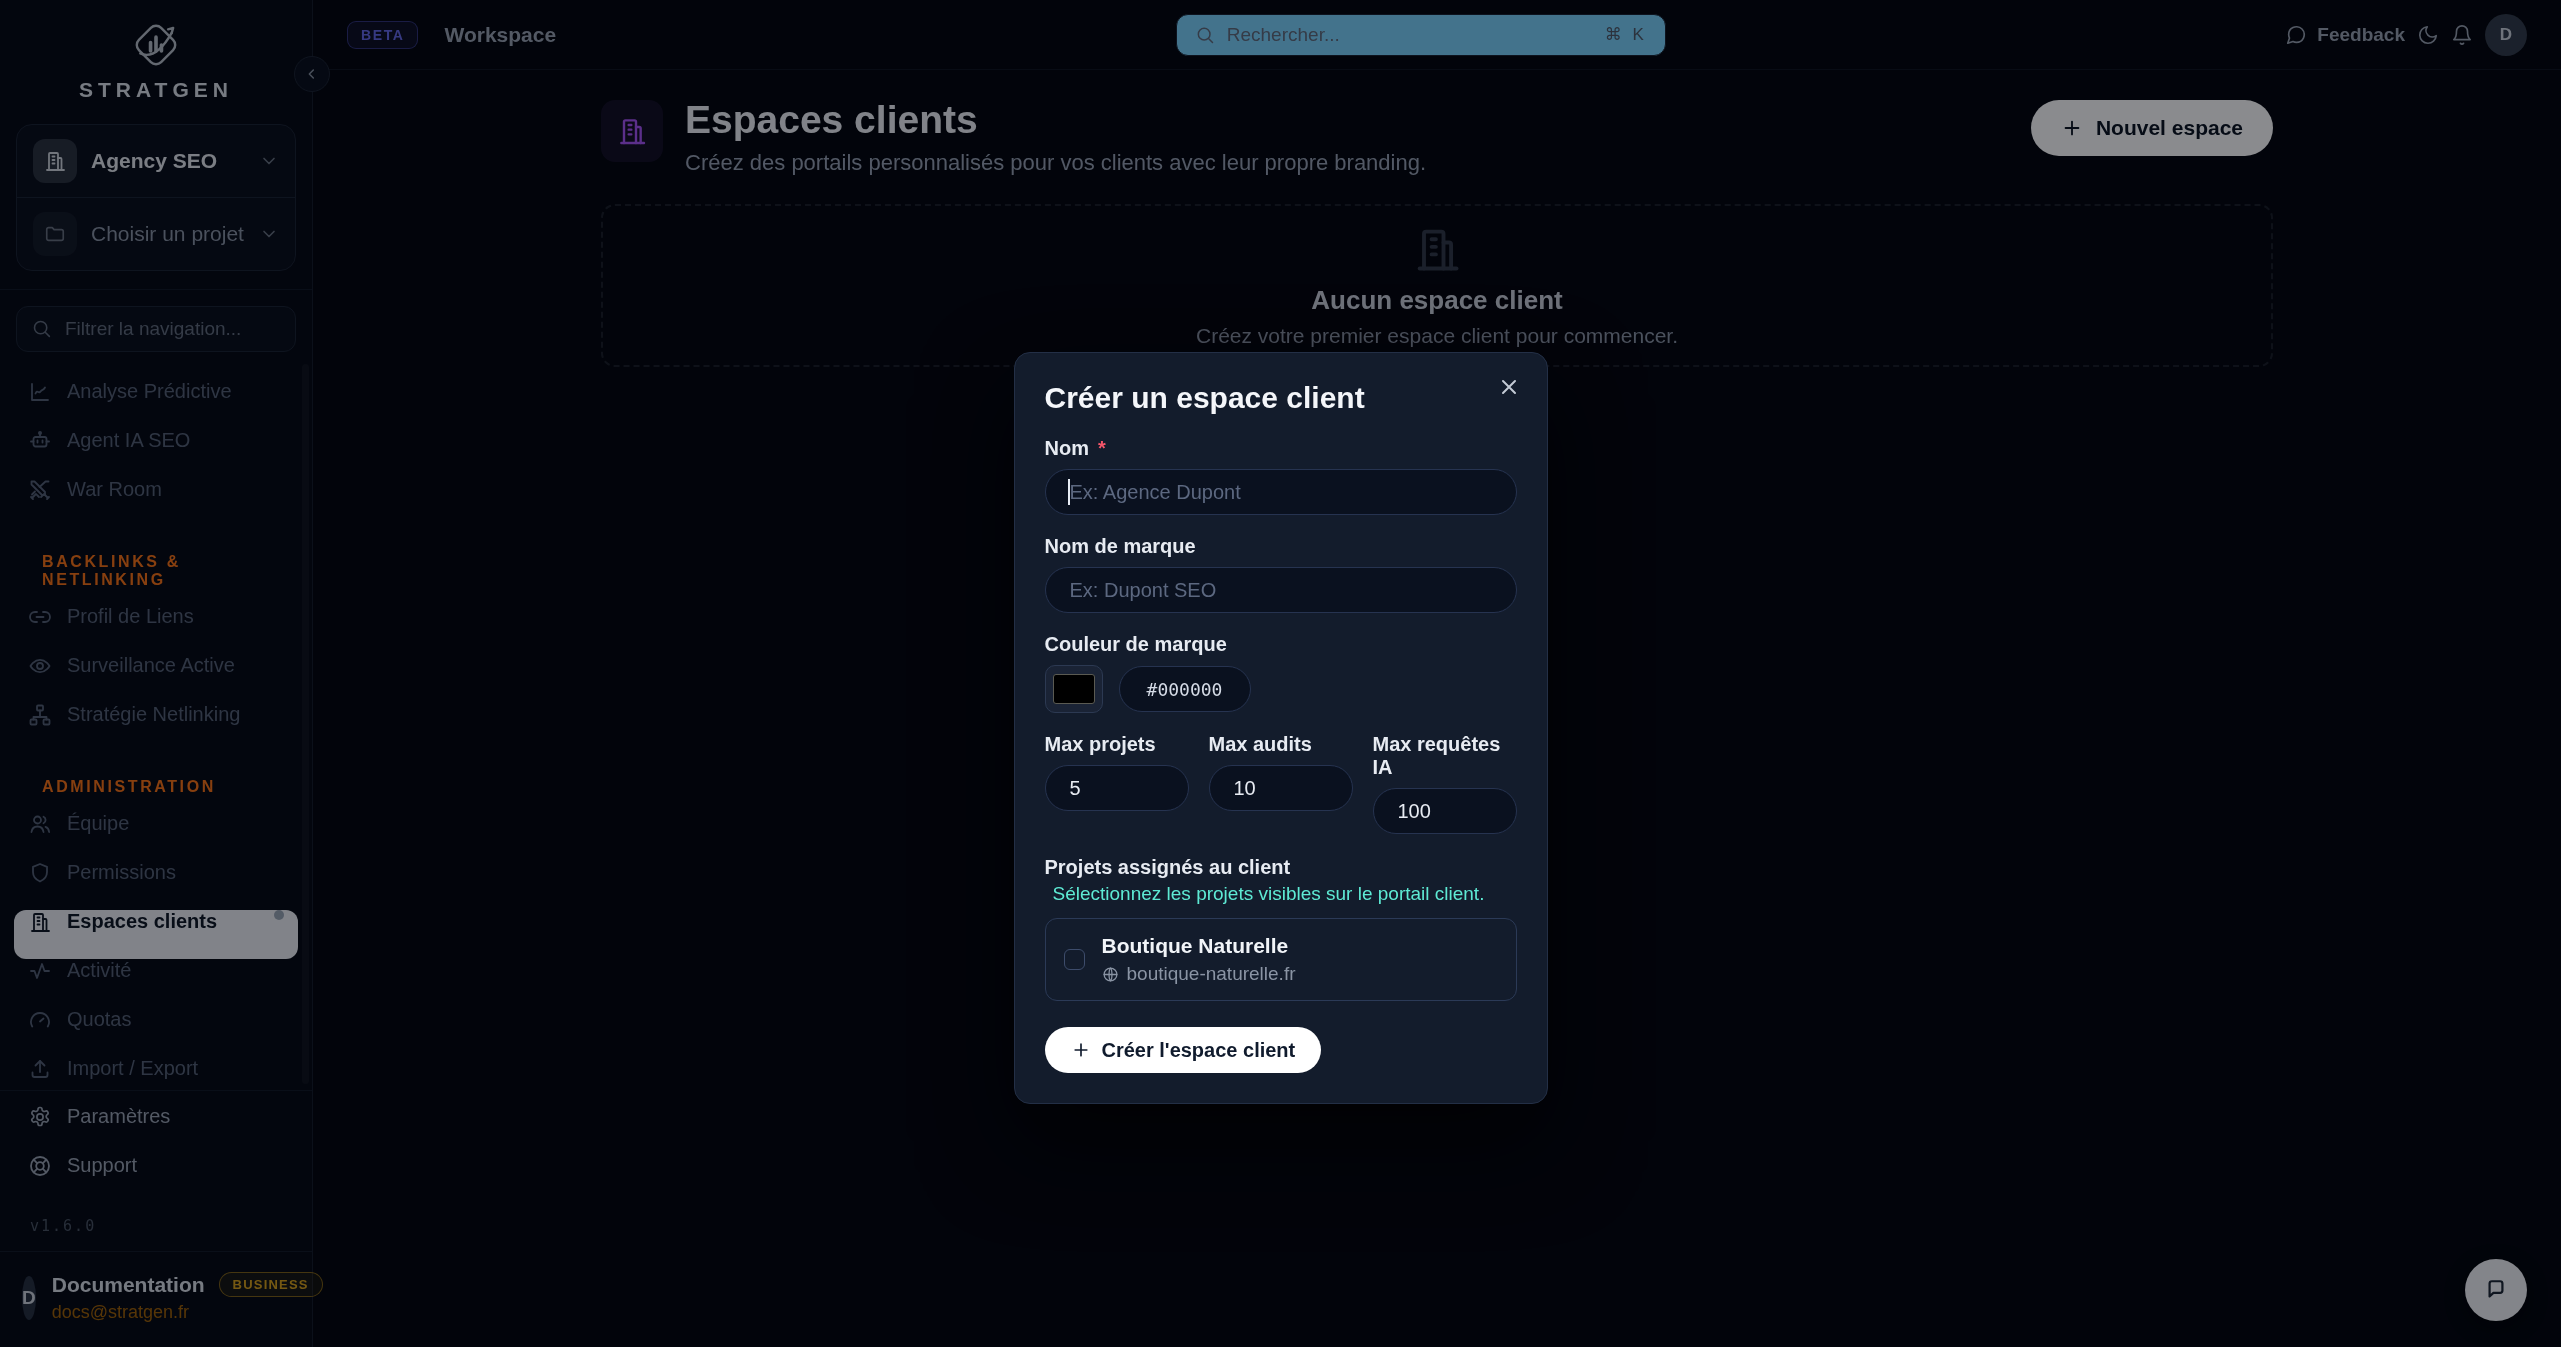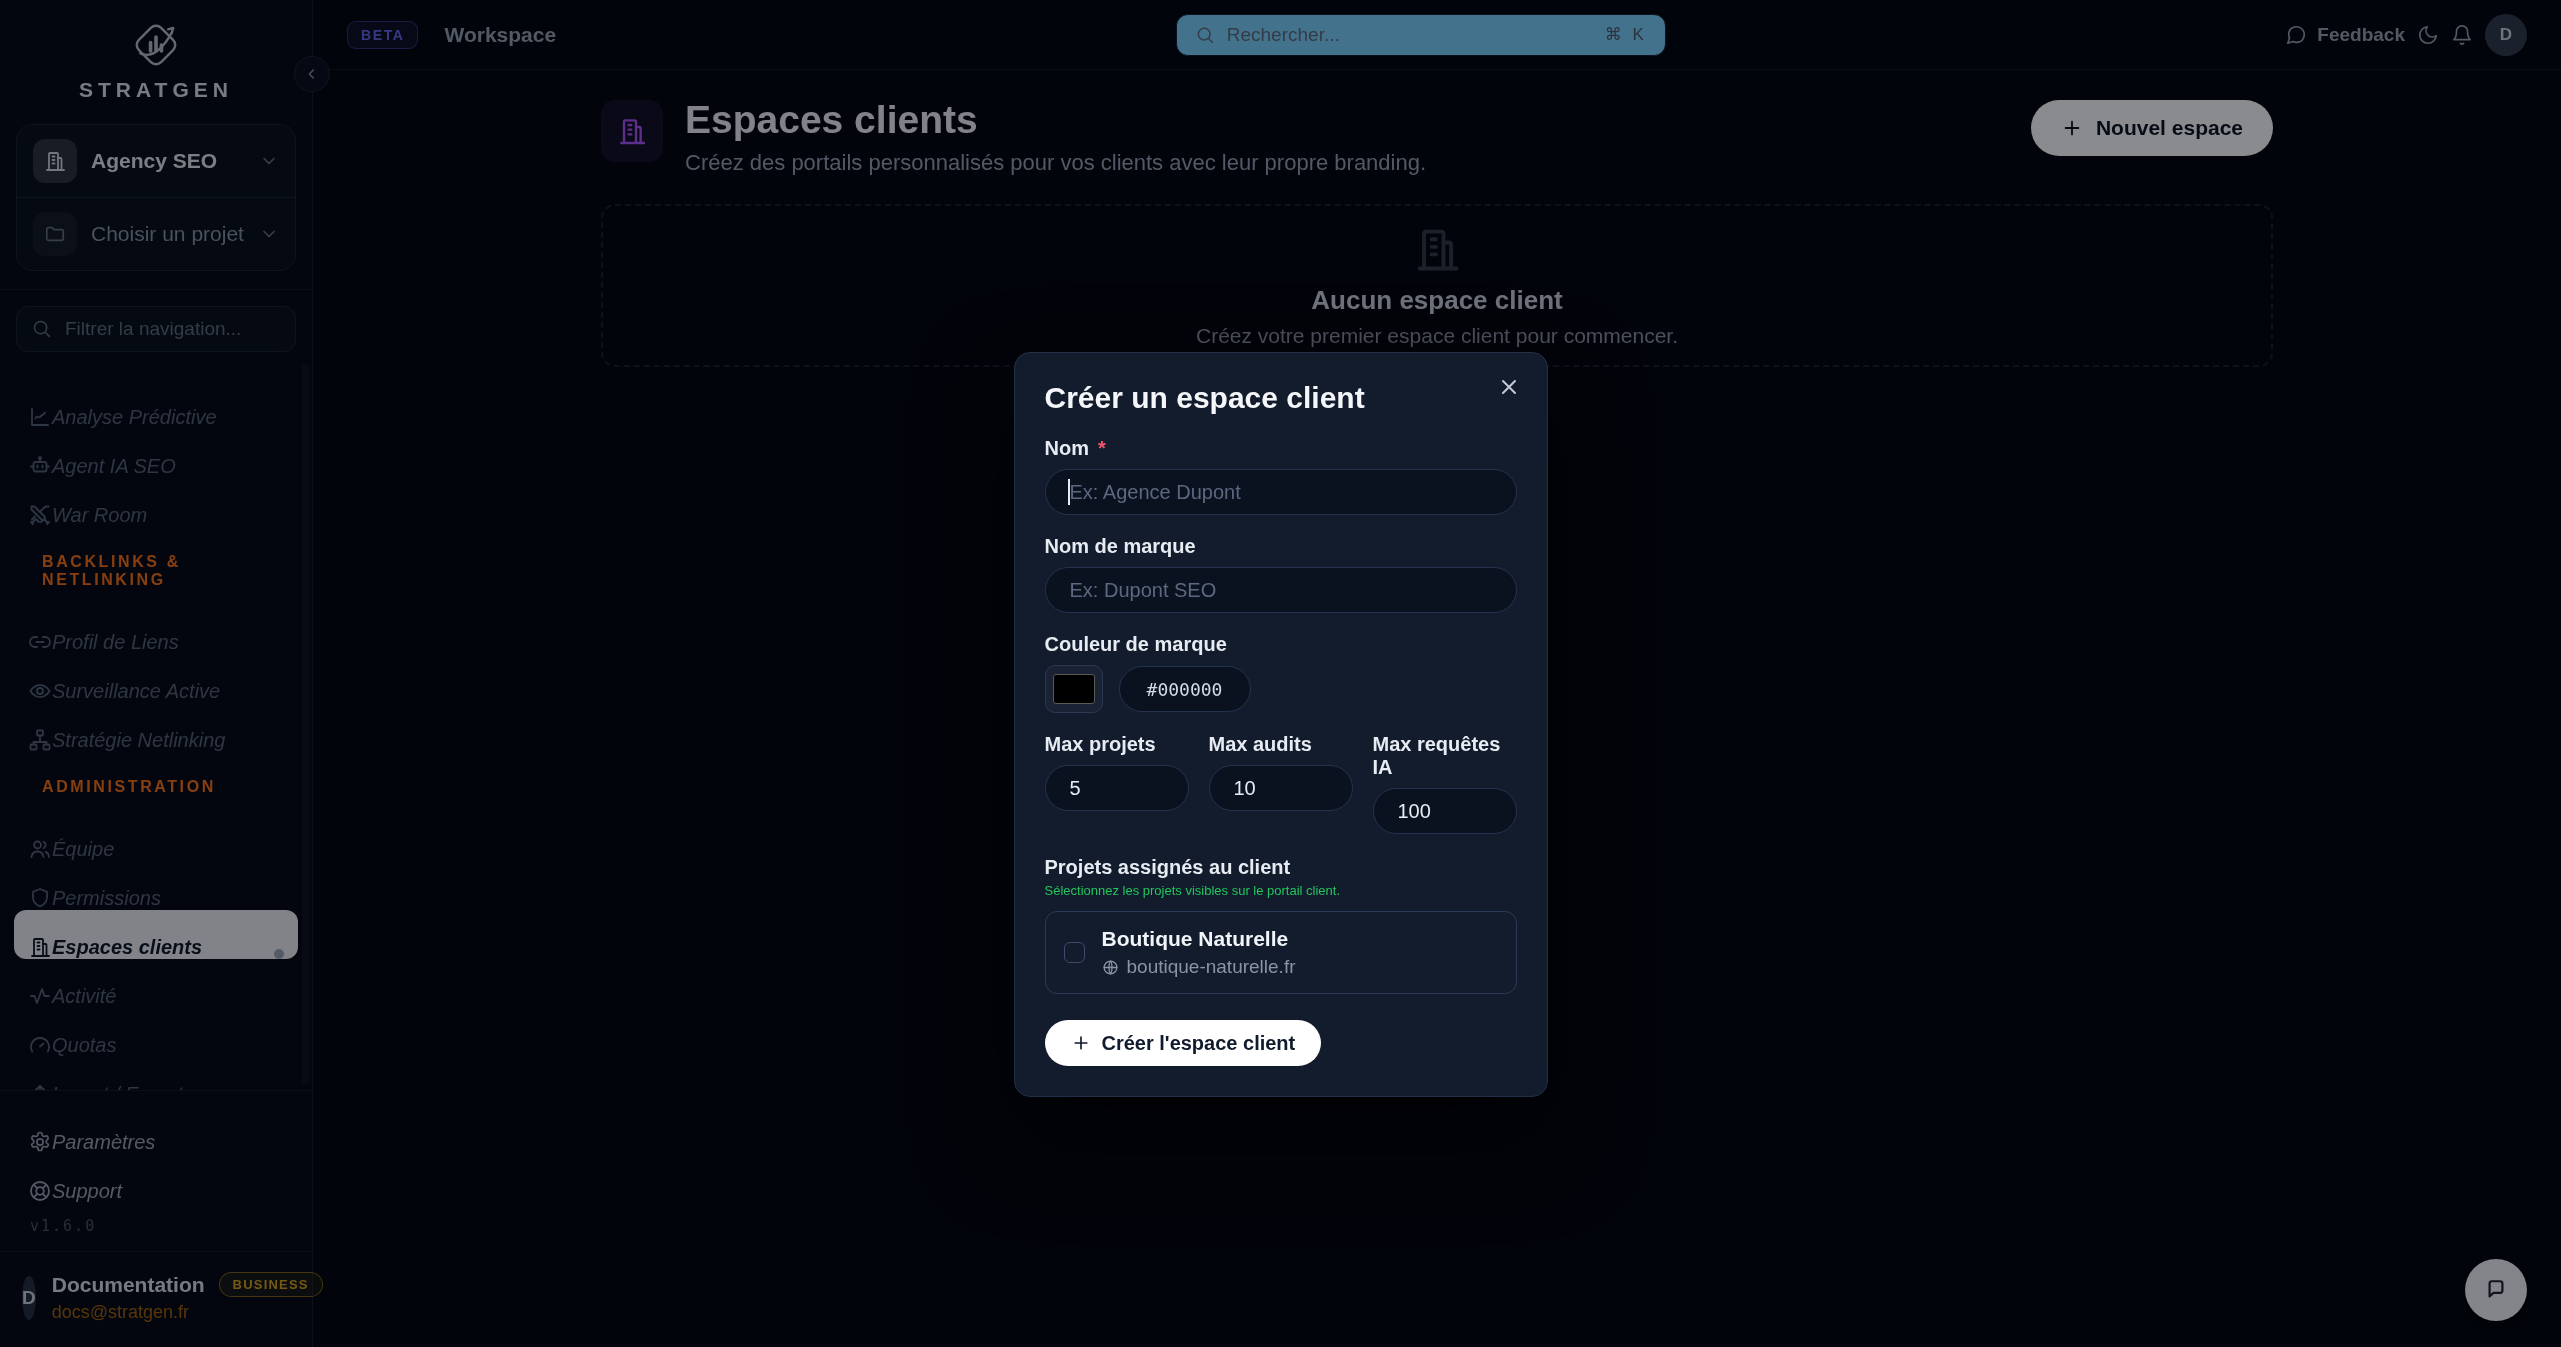--- a/index.html
+++ b/index.html
@@ -46,23 +46,23 @@
     width:100%; height:46px; border-radius:12px; background:#0a101b;
     border:1px solid #1b2332; color:#9aa3b2; font-size:19px;
     padding:0 16px 0 48px; outline:none; font-family:inherit;
   }
   .filter-input::placeholder { color:#626c7c; }
   .filter-icon { position:absolute; left:15px; top:12px; color:#626c7c; }
 
   .nav-scroll { flex:1; overflow:hidden; position:relative; padding-top:22px; }
   .nav-track { position:absolute; top:6px; right:3px; bottom:6px; width:7px; background:rgba(255,255,255,0.035); border-radius:4px; }
   .nav-item {
-    display:flex; align-items:flex-end; height:49px;
+    display:flex; align-items:flex-start; gap:15px; height:49px;
     margin:0 14px; padding:0 14px; border-radius:12px;
-    font-size:20px; color:#566175; cursor:default;font-style:italic;
+    font-size:20px; color:#566175; cursor:default;
   }
   .nav-item svg { flex:none; }
   .nav-item.active { background:#eef1f6; color:#101826; font-weight:600; }
   .nav-item.active .dot { margin-left:auto; width:10px; height:10px; border-radius:50%; background:#9aa6b6; }
   .nav-section {
     font-size:16px; font-weight:bold; letter-spacing:2.6px; color:#f97316;
     padding:0 42px; margin:26px 0 16px;
   }
   .sidebar-footer { border-top:1px solid #121826; padding-top:14px; }
   .sidebar-footer .nav-item { color:#9aa3b2; }
@@ -152,21 +152,21 @@
   .caret { position:absolute; left:23px; top:10px; width:2px; height:26px; background:#e8edf5; }
   .color-row { display:flex; align-items:center; gap:16px; }
   .swatch-outer {
     width:58px; height:48px; border-radius:10px; background:#1a2335; border:1px solid #2c3952;
     display:flex; align-items:center; justify-content:center;
   }
   .swatch-inner { width:42px; height:30px; background:#000000; border:1px solid #5a5a52; border-radius:3px; }
   .hex-input { width:132px; text-align:center; font-family:"DejaVu Sans Mono",monospace; font-size:18px; color:#d5dbe6; }
   .triple { display:flex; gap:20px; margin-bottom:22px; }
   .triple .col { flex:1; }
-  .hint { font-size:13px; color:#22c55e; margin:-2px 0 13px; }
+  .hint { font-size:19px; color:#5eead4; margin:-2px 8px 13px; }
   .project-card {
     border:1px solid #2b3a57; border-radius:12px; padding:15px 18px;
     display:flex; align-items:center; gap:17px;
   }
   .checkbox { width:21px; height:21px; border:1.5px solid #3d4c6b; border-radius:6px; background:transparent; flex:none; }
   .proj-name { font-size:21px; font-weight:600; color:#f1f4f8; }
   .proj-domain { display:flex; align-items:center; gap:8px; font-size:19px; color:#8a94a4; margin-top:5px; }
   .submit-btn {
     margin-top:26px; display:inline-flex; align-items:center; gap:11px;
     height:46px; padding:0 26px; border-radius:23px; background:#ffffff;

